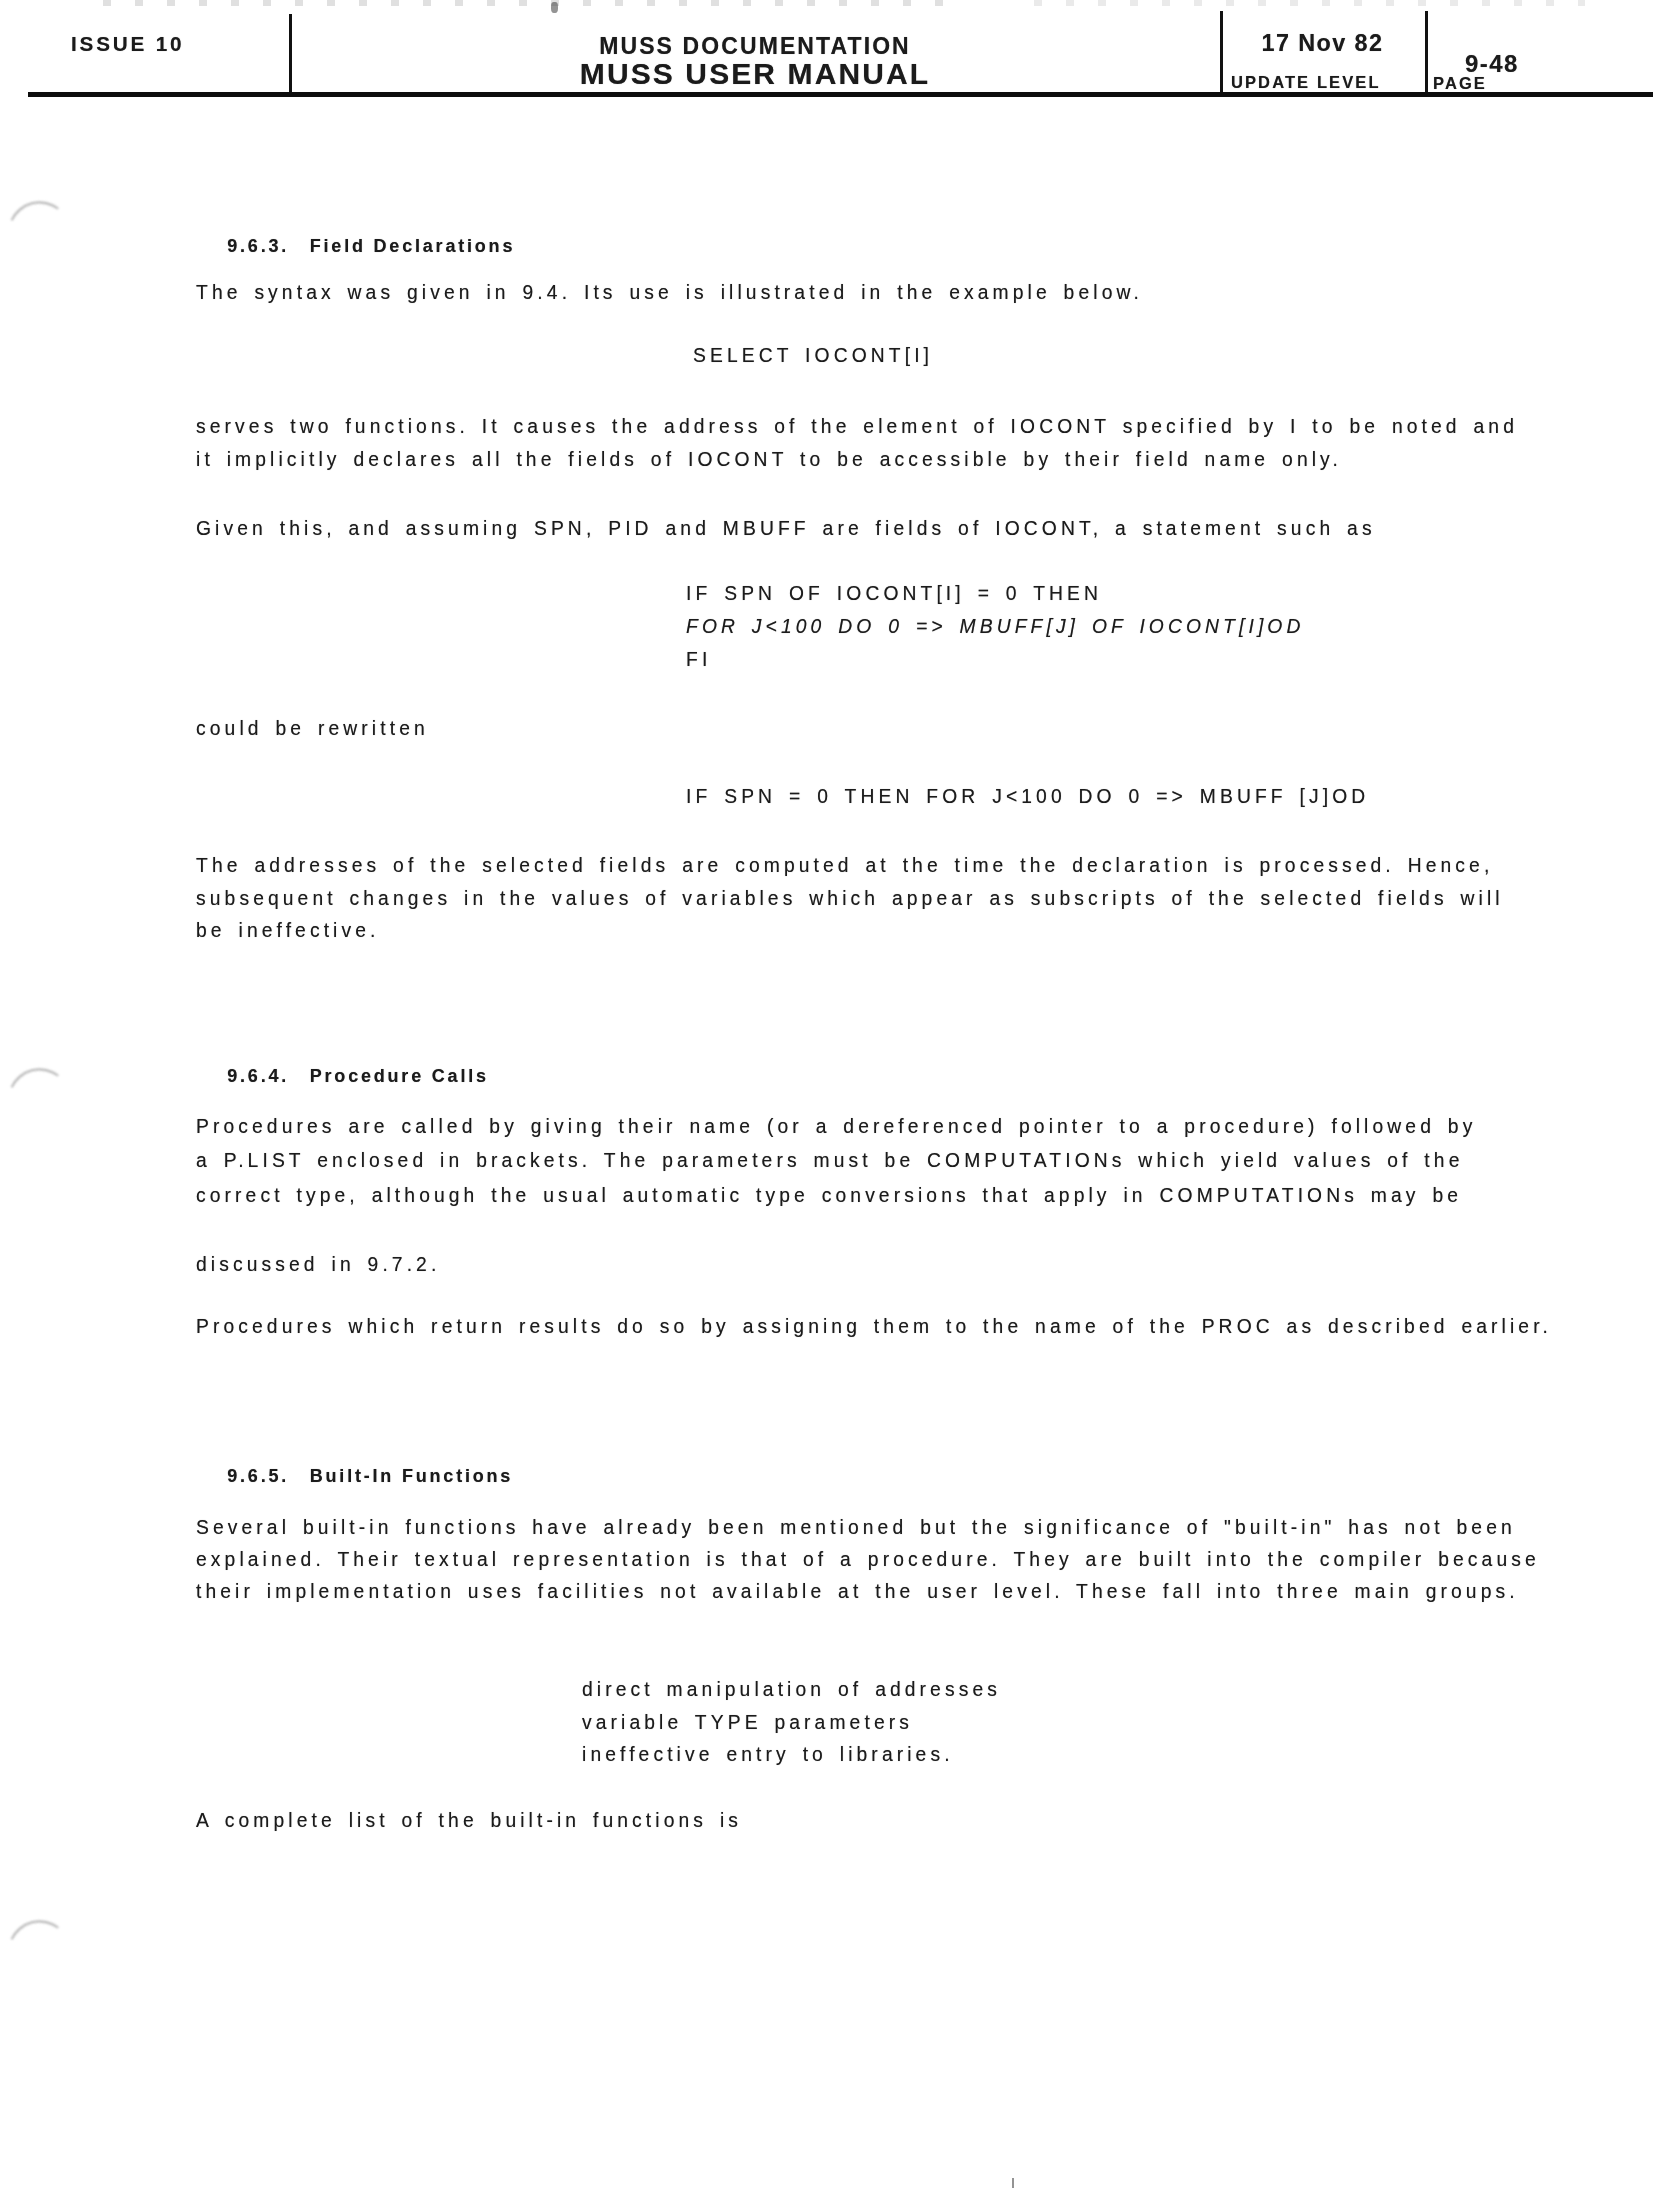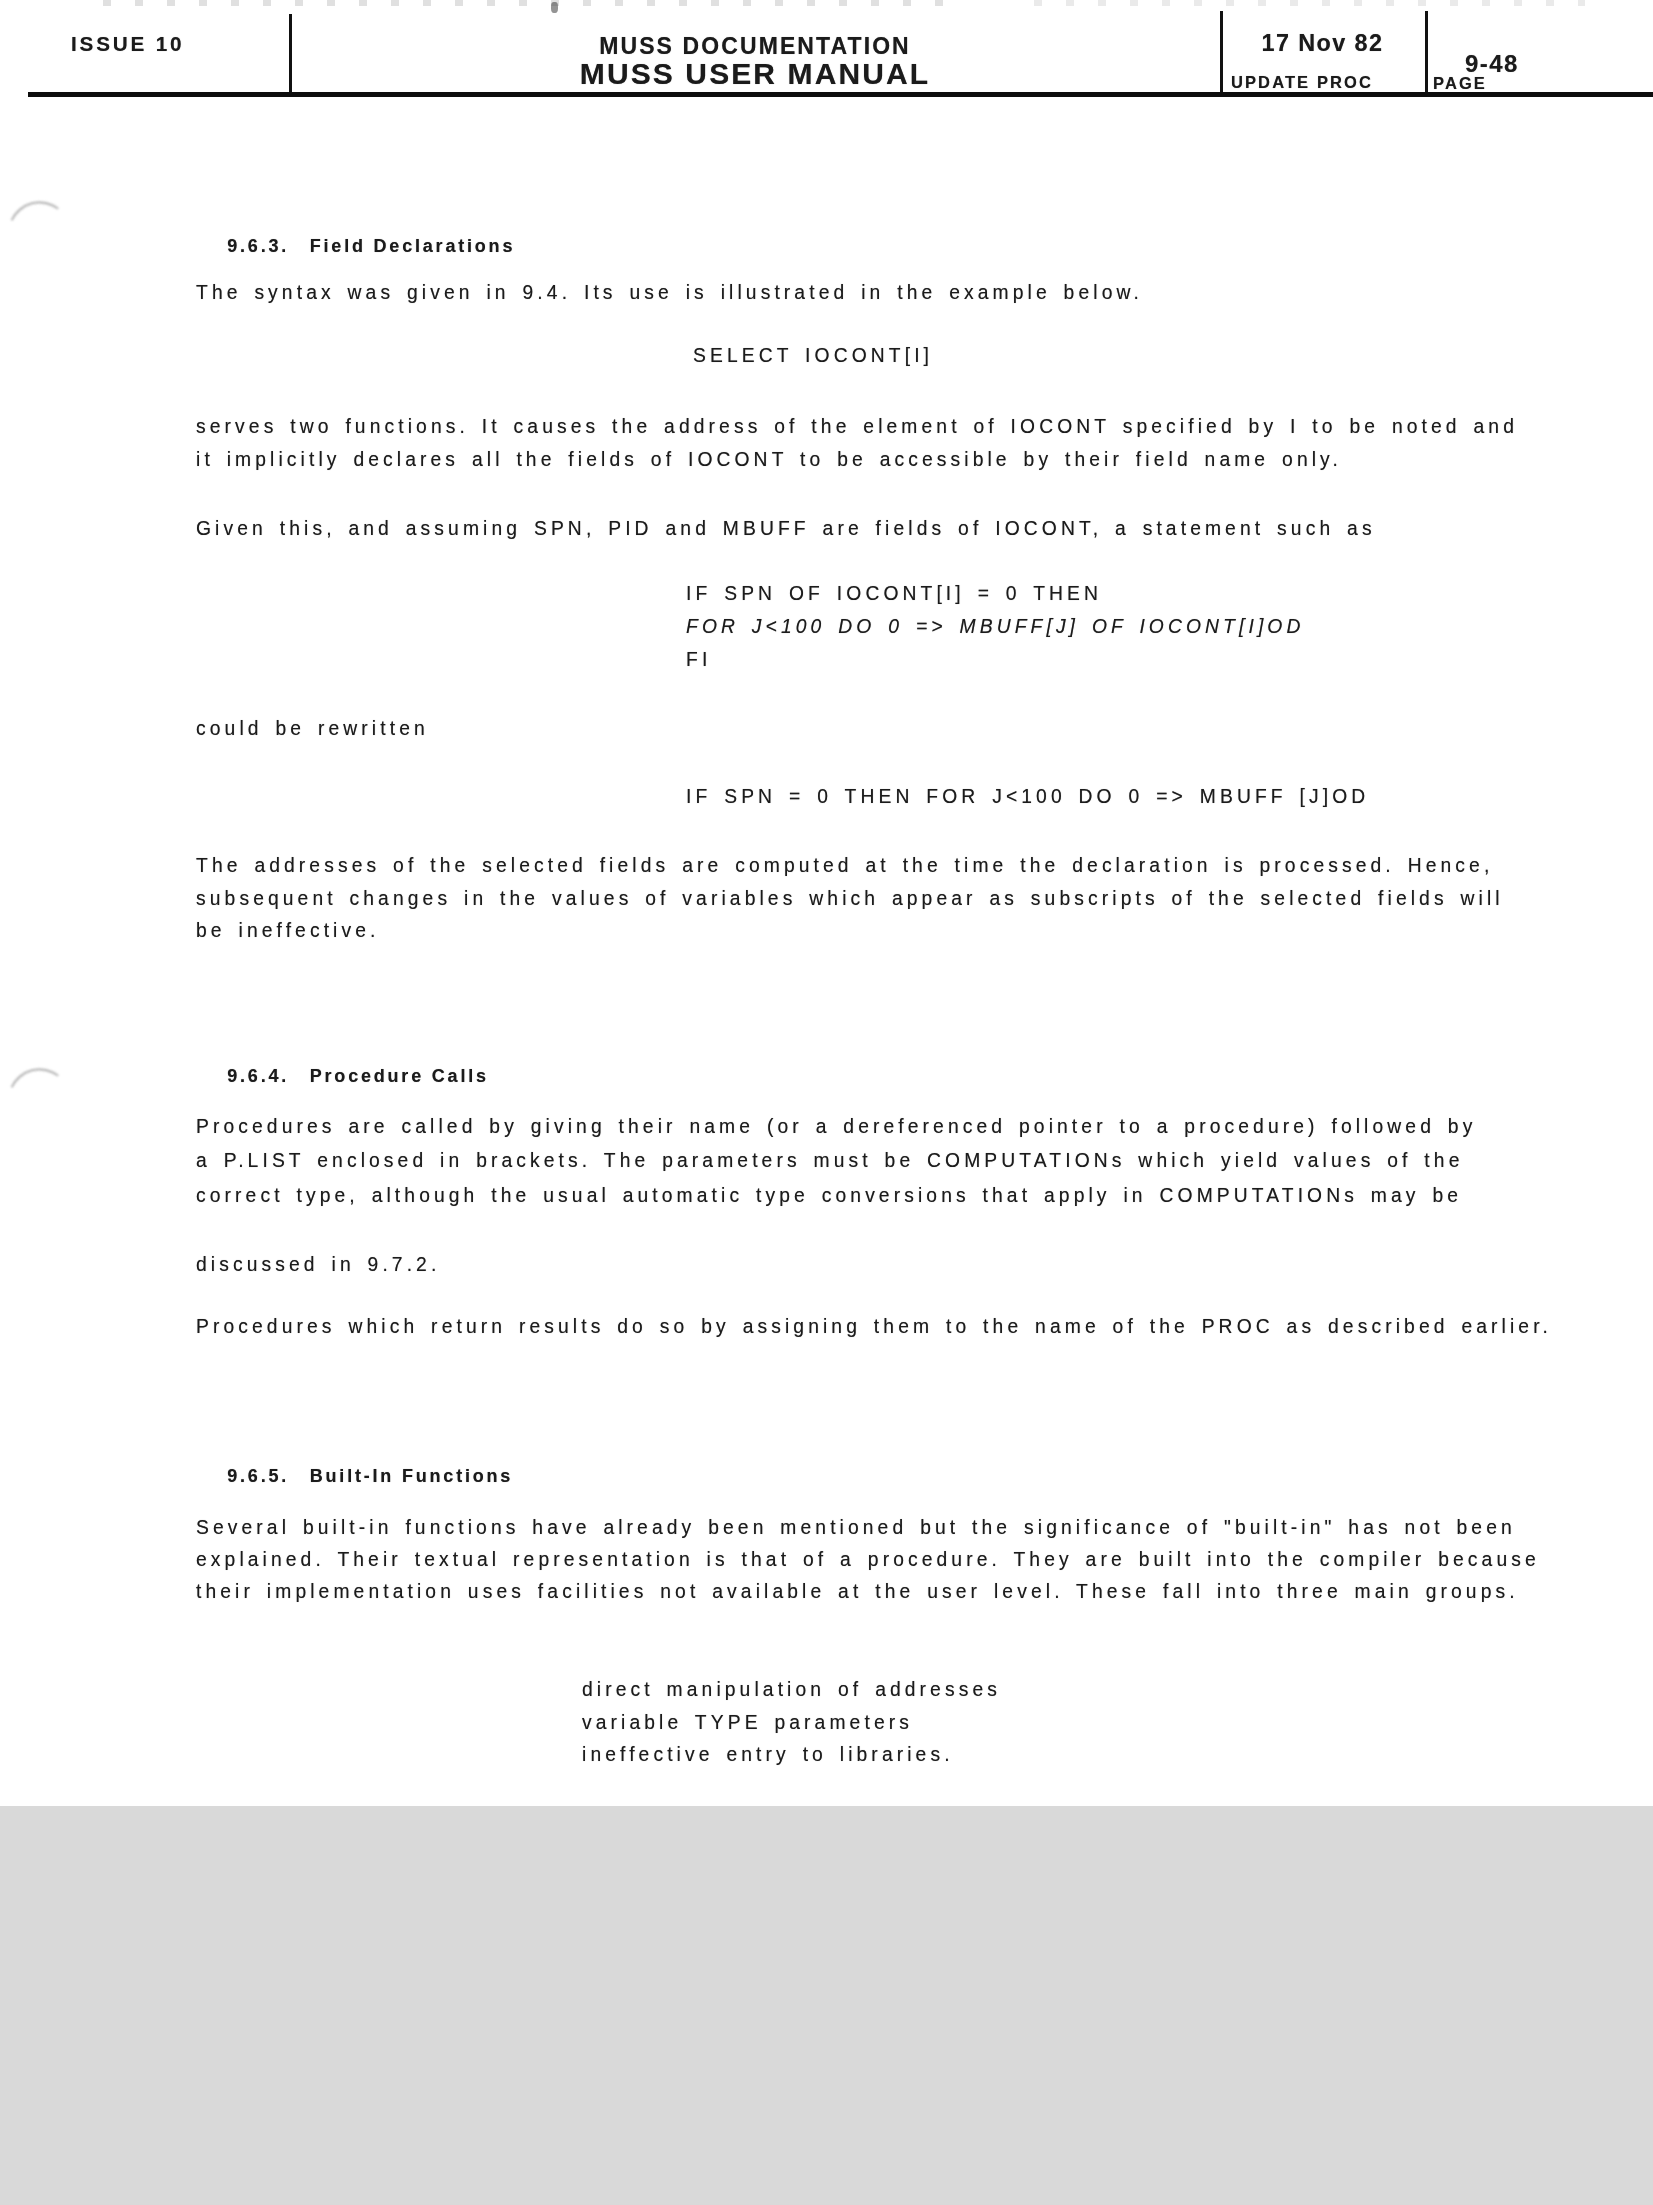--- a/index.html
+++ b/index.html
@@ -1,17 +1,17 @@
 <!DOCTYPE html>
 <html style="font-size:11px"><head>
 <meta charset="utf-8">
 <style>
   html,body { margin:0; padding:0; background:#d9d9d9; }
   .page {
-    position:relative; width:1654px; height:1806px; background:#ffffff;
+    position:relative; width:1654px; height:2205px; background:#ffffff;
     overflow:hidden; color:#1b1b1b;
     font-family:"Liberation Sans","DejaVu Sans",sans-serif;
   }
   .txt { position:absolute; white-space:pre; text-shadow:0 0 0.7px rgba(25,25,25,.55); }
 
   
   .hd-issue   { left:71px; top:32px;  font-size:20.7px; font-weight:bold; letter-spacing:2.8px; }
   .hd-center  { left:289px; top:0; width:932px; text-align:center; position:absolute; }
   .hd-t1      { position:absolute; left:0; right:0; top:33px; font-size:23px; font-weight:bold; letter-spacing:2.1px; text-shadow:0 0 0.7px rgba(25,25,25,.6); }
   .hd-t2      { position:absolute; left:0; right:0; top:57px; font-size:30px; font-weight:bold; letter-spacing:2.1px; text-shadow:0 0 0.7px rgba(25,25,25,.6); }
@@ -57,21 +57,21 @@
 
   <div>
     <div class="txt hd-issue">ISSUE 10</div>
 
     <div class="hd-center">
       <div class="hd-t1">MUSS DOCUMENTATION</div>
       <div class="hd-t2">MUSS USER MANUAL</div>
     </div>
 
     <div class="txt hd-date">17 Nov 82</div>
-    <div class="txt hd-upd">UPDATE PROC</div>
+    <div class="txt hd-upd">UPDATE LEVEL</div>
     <div class="txt hd-pageno">9-48</div>
     <div class="txt hd-pagelbl">PAGE</div>
 
     <div class="vline" style="left:289px;  top:13.8px; height:79px;"></div>
     <div class="vline" style="left:1220px; top:11px; height:81px;"></div>
     <div class="vline" style="left:1425px; top:11px; height:81px;"></div>
     <div class="hrule" style="left:27.6px; top:92px; width:1626px;"></div>
   </div>
 
   <div class="txt heading" style="top:215px;">

